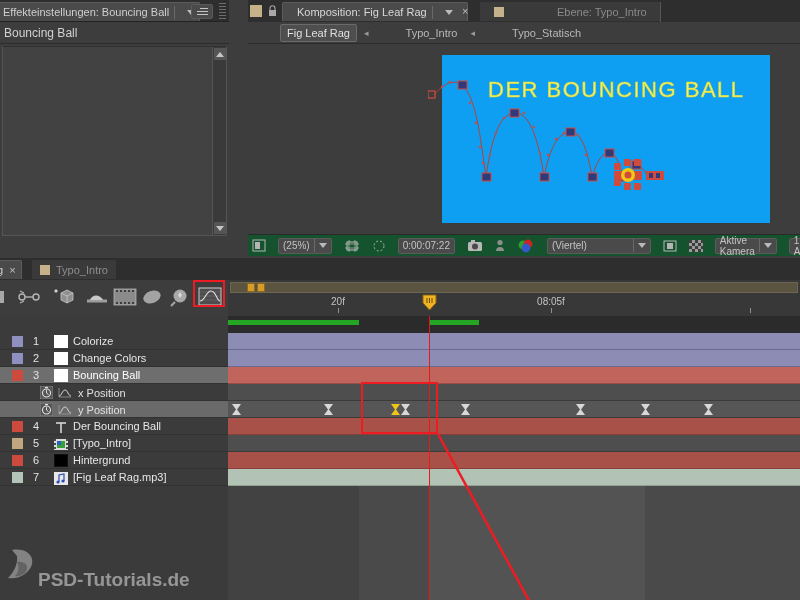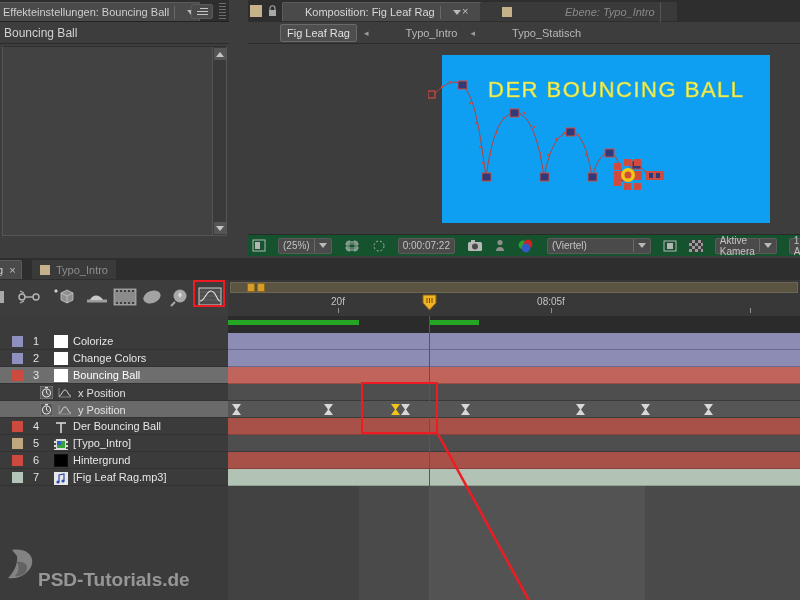--- a/index.html
+++ b/index.html
@@ -45,27 +45,27 @@
                      border-bottom:5px solid #c6c6c6;}
   #ec-scroll .dn { position:absolute; left:1px; bottom:1px; width:12px; height:12px; background:#555;
                    display:flex;align-items:center;justify-content:center;}
   #ec-scroll .dn i { width:0;height:0;border-left:4px solid transparent;border-right:4px solid transparent;
                      border-top:5px solid #c6c6c6;}
 
   
   #viewer { position:absolute; left:248px; top:0; width:552px; height:256px; background:#3d3d3d; }
   #v-tabbar { position:absolute; left:0; top:0; width:552px; height:22px; background:#2e2e2e; }
   .vtab { position:absolute; top:2px; height:19px; display:flex; align-items:center;
-          padding:0 22px; border-radius:2px 2px 0 0; }
+          padding:0 14px; border-radius:2px 2px 0 0; }
   .vtab.active { background:#4a4a4a; border:1px solid #5c5c5c; border-bottom:none; }
   .vtab.inactive { background:#3a3a3a; }
   .vtab .swatch { width:10px;height:10px;background:#c5b18a;margin-right:5px; }
   .vtab .t { font-size:11px; }
   .vtab.active .t { color:#d8d8d8; }
-  .vtab.inactive .t { color:#8a8a8a;font-style:italic; }
+  .vtab.inactive .t { color:#8a8a8a; }
   .lock-ico { position:absolute; left:20px; top:5px; width:9px; height:12px; }
   .xclose { position:absolute; top:5px; color:#bdbdbd; font-size:11px; cursor:default;}
   #v-breadcrumb { position:absolute; left:0; top:22px; width:552px; height:22px;
                   background:#3d3d3d; border-bottom:1px solid #2b2b2b;
                   display:flex; align-items:center; padding-left:8px; gap:0px; }
   .crumb { font-size:11px; color:#b8b8b8; padding:2px 6px;margin-left:24px; }
   .crumb.first { background:#4e4e4e; border:1px solid #6a6a6a; border-radius:2px; color:#e0e0e0; }
   .crumb-arrow { color:#9a9a9a; font-size:9px; padding:0 7px; }
 
   #v-canvaswrap { position:absolute; left:0; top:45px; width:552px; height:188px; background:#3d3d3d; }

